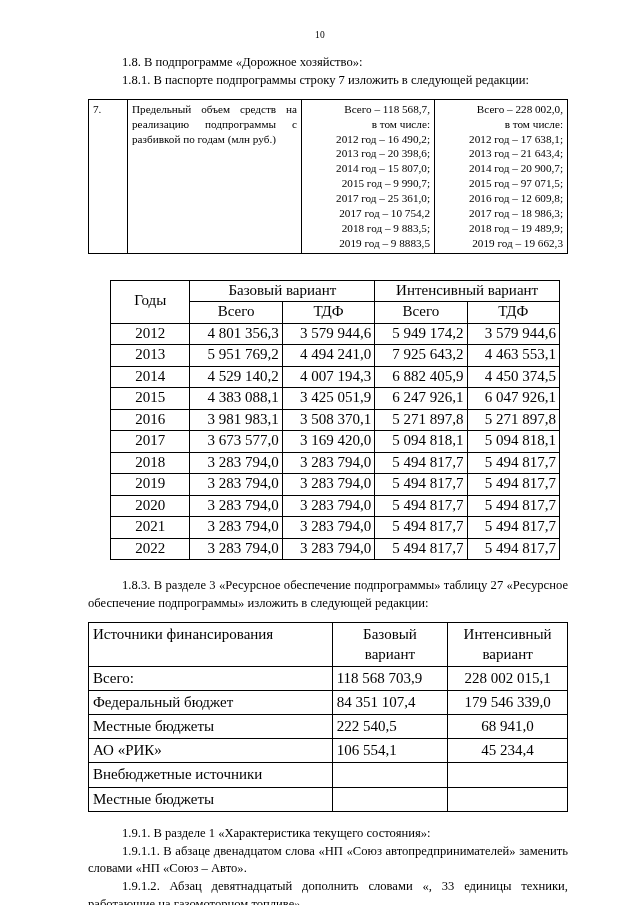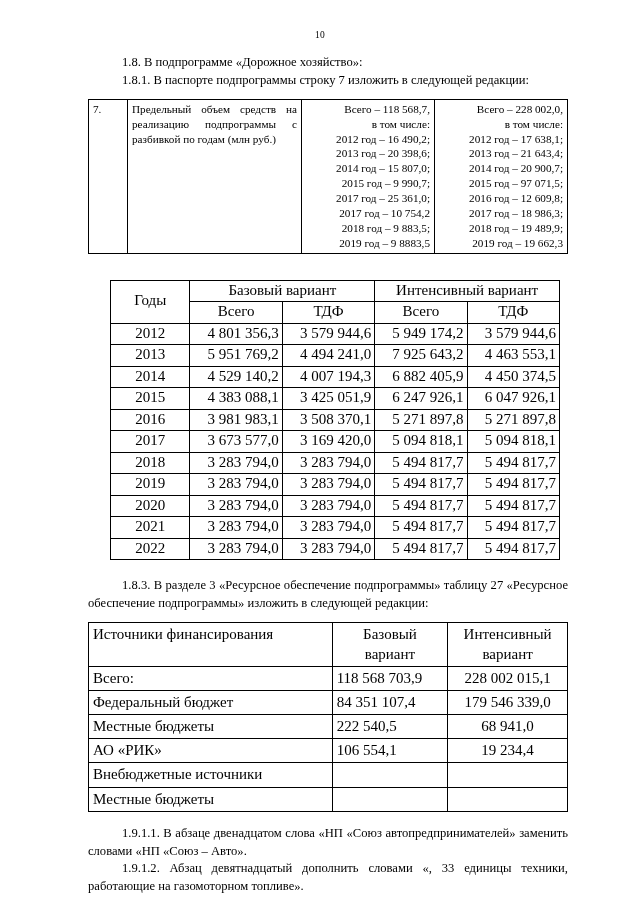--- a/index.html
+++ b/index.html
@@ -285,34 +285,35 @@
           <td class="c-int">179 546 339,0</td>
         </tr>
         <tr>
           <td class="c-src">Местные бюджеты</td>
           <td class="c-base">222 540,5</td>
           <td class="c-int">68 941,0</td>
         </tr>
         <tr>
           <td class="c-src">АО «РИК»</td>
           <td class="c-base">106 554,1</td>
-          <td class="c-int">19 234,4</td>
+          <td class="c-int">45 234,4</td>
         </tr>
         <tr class="empty">
           <td class="c-src">Внебюджетные источники</td>
           <td class="c-base"></td>
           <td class="c-int"></td>
         </tr>
         <tr class="empty">
           <td class="c-src">Местные бюджеты</td>
           <td class="c-base"></td>
           <td class="c-int"></td>
         </tr>
       </tbody>
     </table>
 
     <div class="spacer-md"></div>
 
+    <p class="para tight">1.9.1.  В разделе 1 «Характеристика текущего состояния»:</p>
     <p class="para tight">1.9.1.1. В абзаце двенадцатом слова «НП «Союз автопредпринимателей» заменить словами «НП «Союз – Авто».</p>
     <p class="para tight">1.9.1.2. Абзац девятнадцатый дополнить словами «, 33 единицы техники, работающие на газомоторном топливе».</p>
 
   </div>
 </div>
 
 </body></html>

